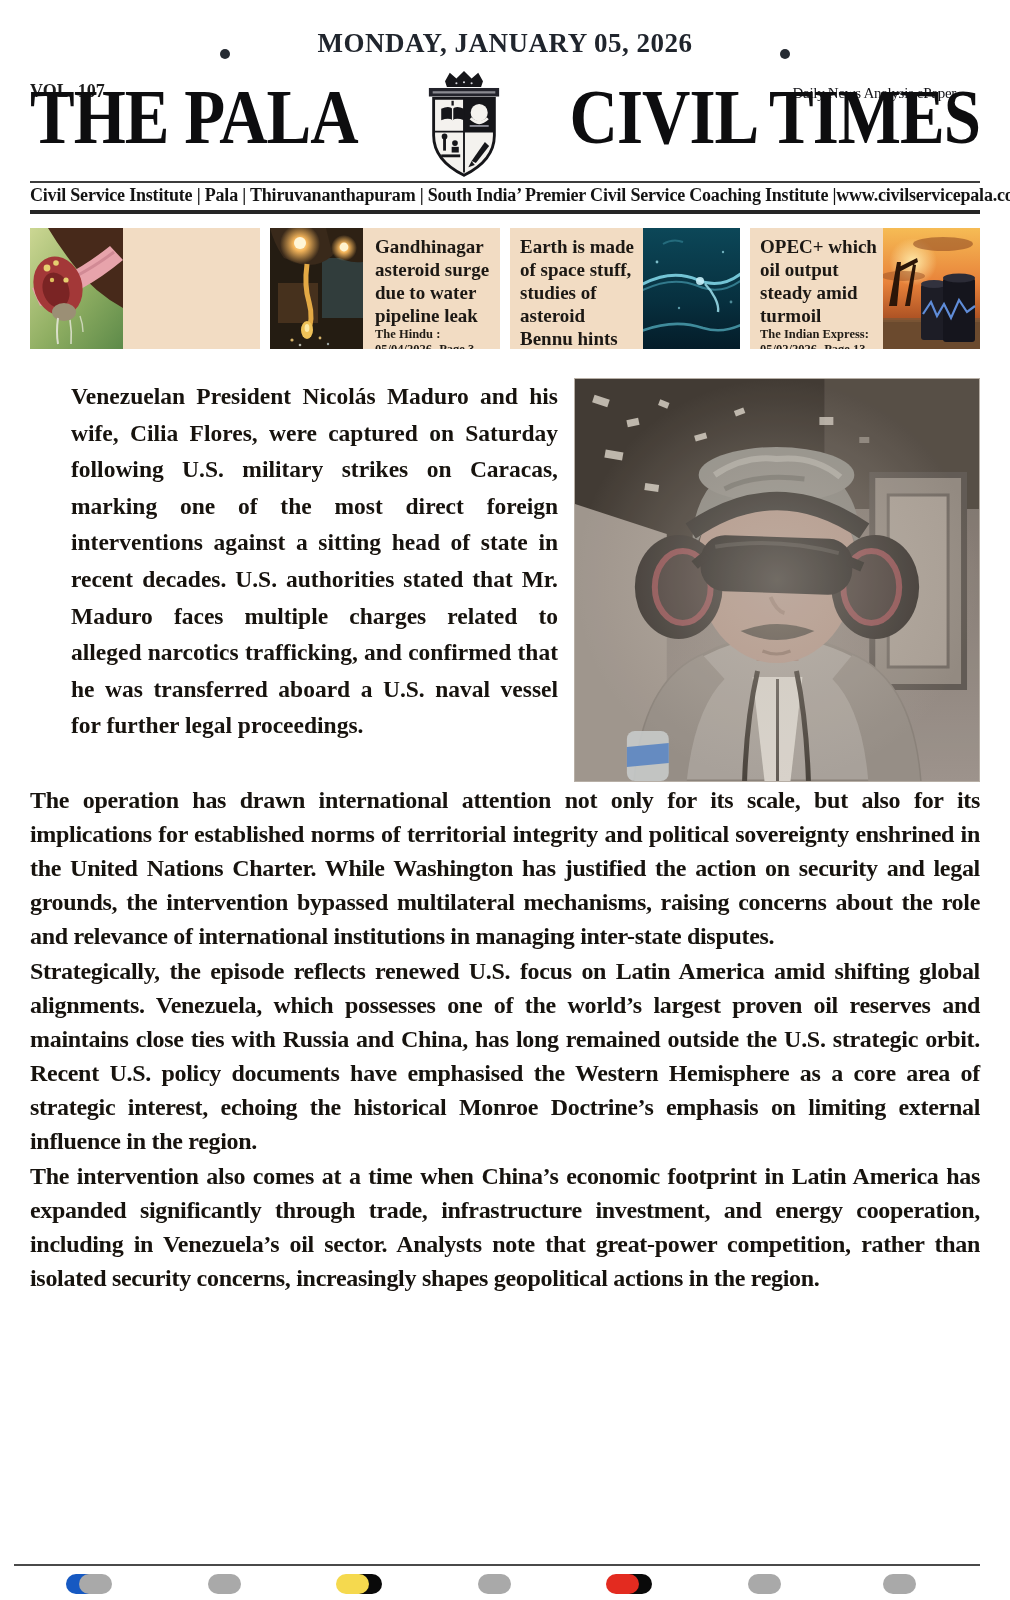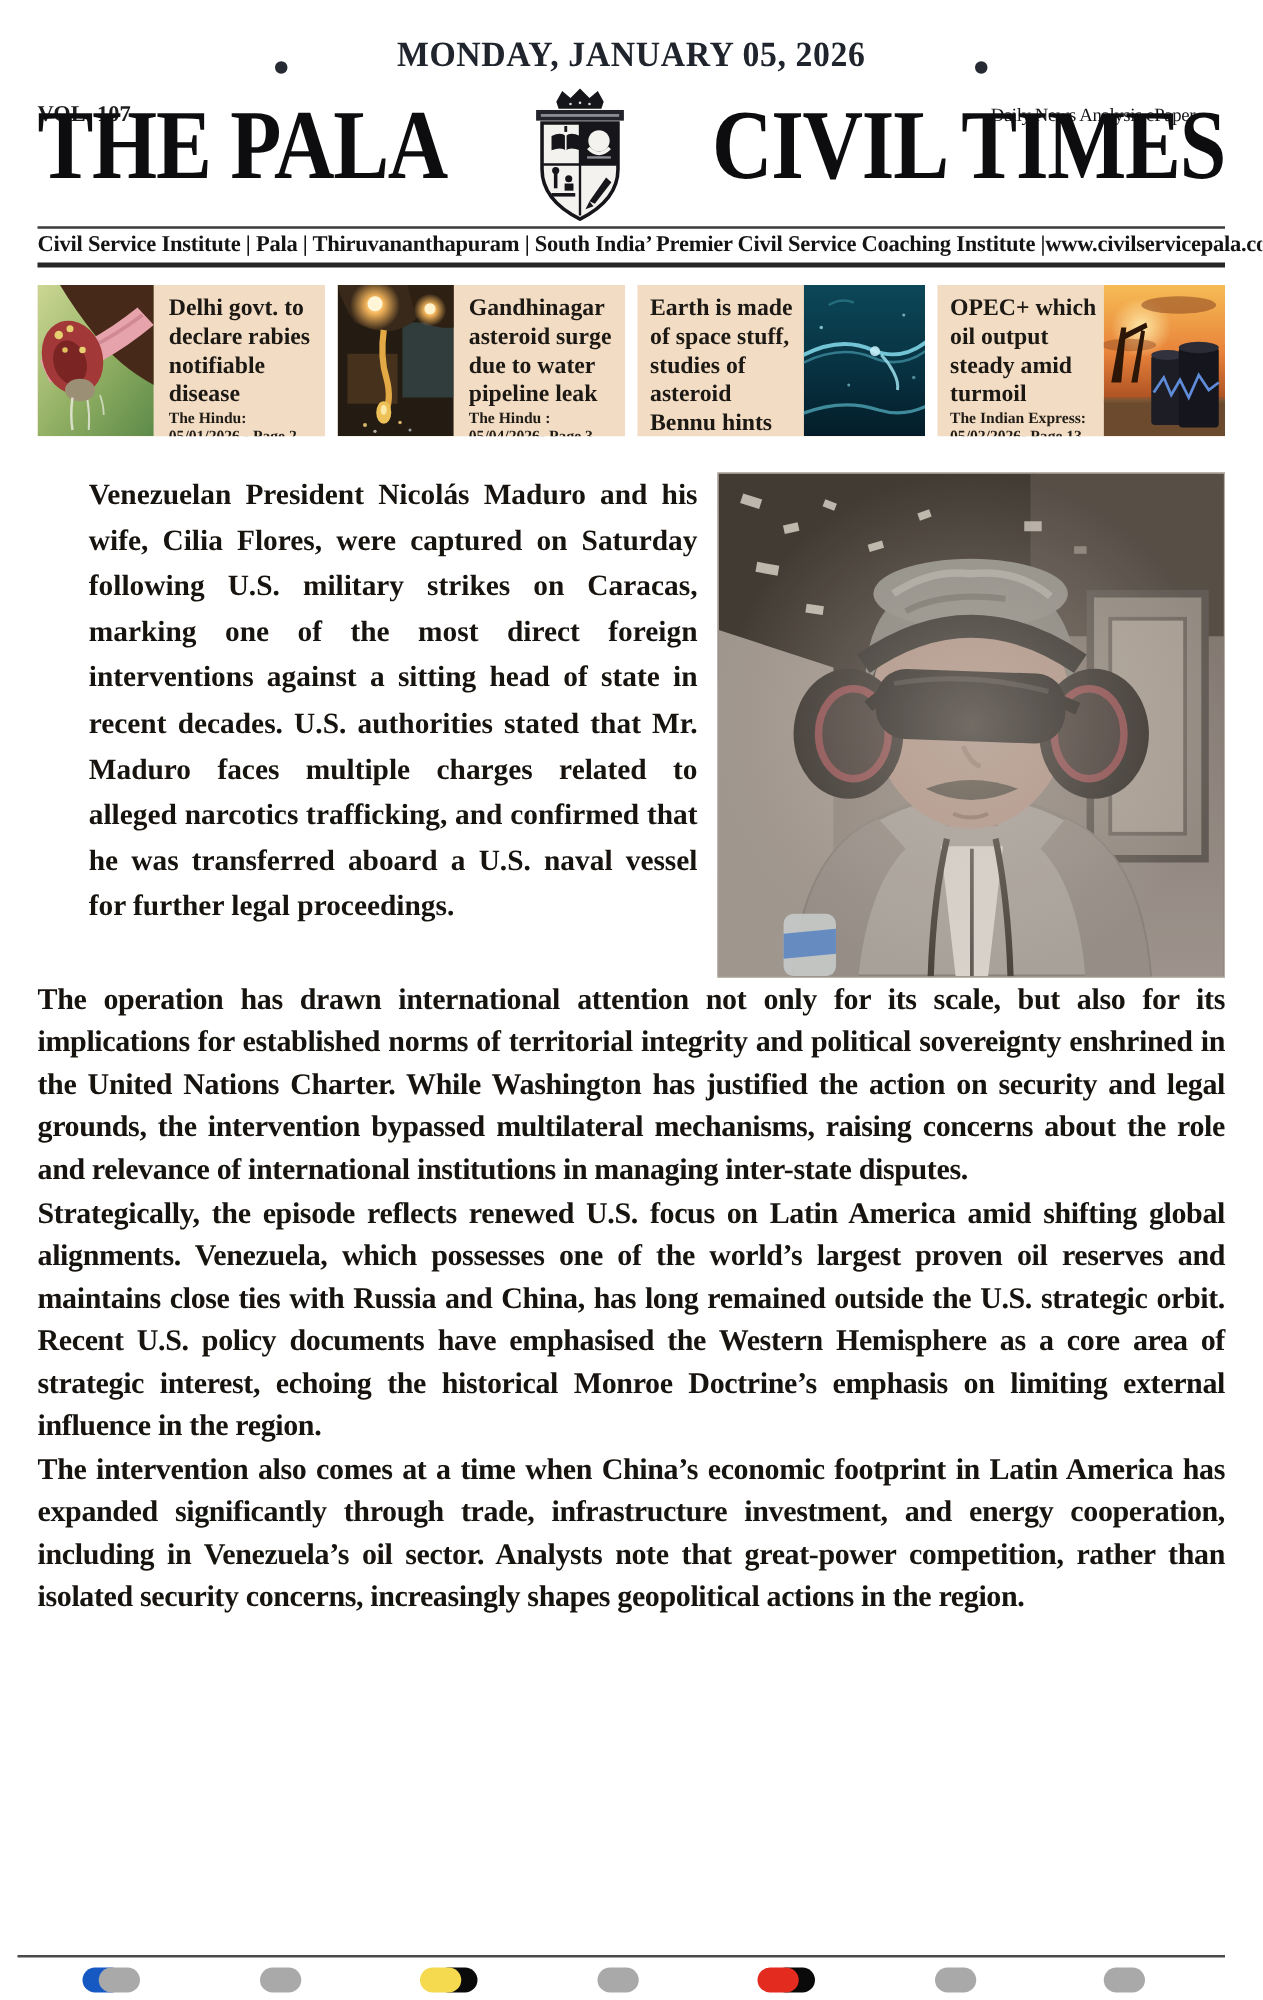--- a/index.html
+++ b/index.html
@@ -134,25 +134,20 @@
             <ellipse cx="26" cy="62" rx="13" ry="18" fill="#7a2424" transform="rotate(-18 26 62)"></ellipse>
             <circle cx="17" cy="40" r="3.4" fill="#e6d070"></circle>
               <circle cx="26" cy="35" r="2.8" fill="#e6d070"></circle>
             <circle cx="36" cy="52" r="2.6" fill="#e6d070"></circle>
               <circle cx="22" cy="52" r="2.2" fill="#dfc05e"></circle>
             <ellipse cx="34" cy="84" rx="12" ry="9" fill="#9b8f75"></ellipse>
             <path d="M28 90 q-2 14 0 26" stroke="#e9e9dd" stroke-width="2" fill="none" opacity=".85"></path>
             <path d="M40 92 q2 12 1 24" stroke="#e9e9dd" stroke-width="1.6" fill="none" opacity=".8"></path>
             <path d="M50 88 q3 8 3 16" stroke="#e9e9dd" stroke-width="1.4" fill="none" opacity=".7"></path>
           </svg>
-        </div>
-        <div class="card-text">
-          <div class="card-title">Delhi  govt. to declare rabies notifiable disease</div>
-          <div class="card-src">The Hindu:
-05/01/2026 - Page 2</div>
         </div>
       </article>
 
       <article class="card">
         <div class="thumb">
           <svg viewBox="0 0 93 121" preserveAspectRatio="none" aria-hidden="true">
             <defs>
               <radialGradient id="glow1">
                   <stop offset="0" stop-color="#fff2c4"></stop>
                   <stop offset=".35" stop-color="#f3b45a"></stop>

